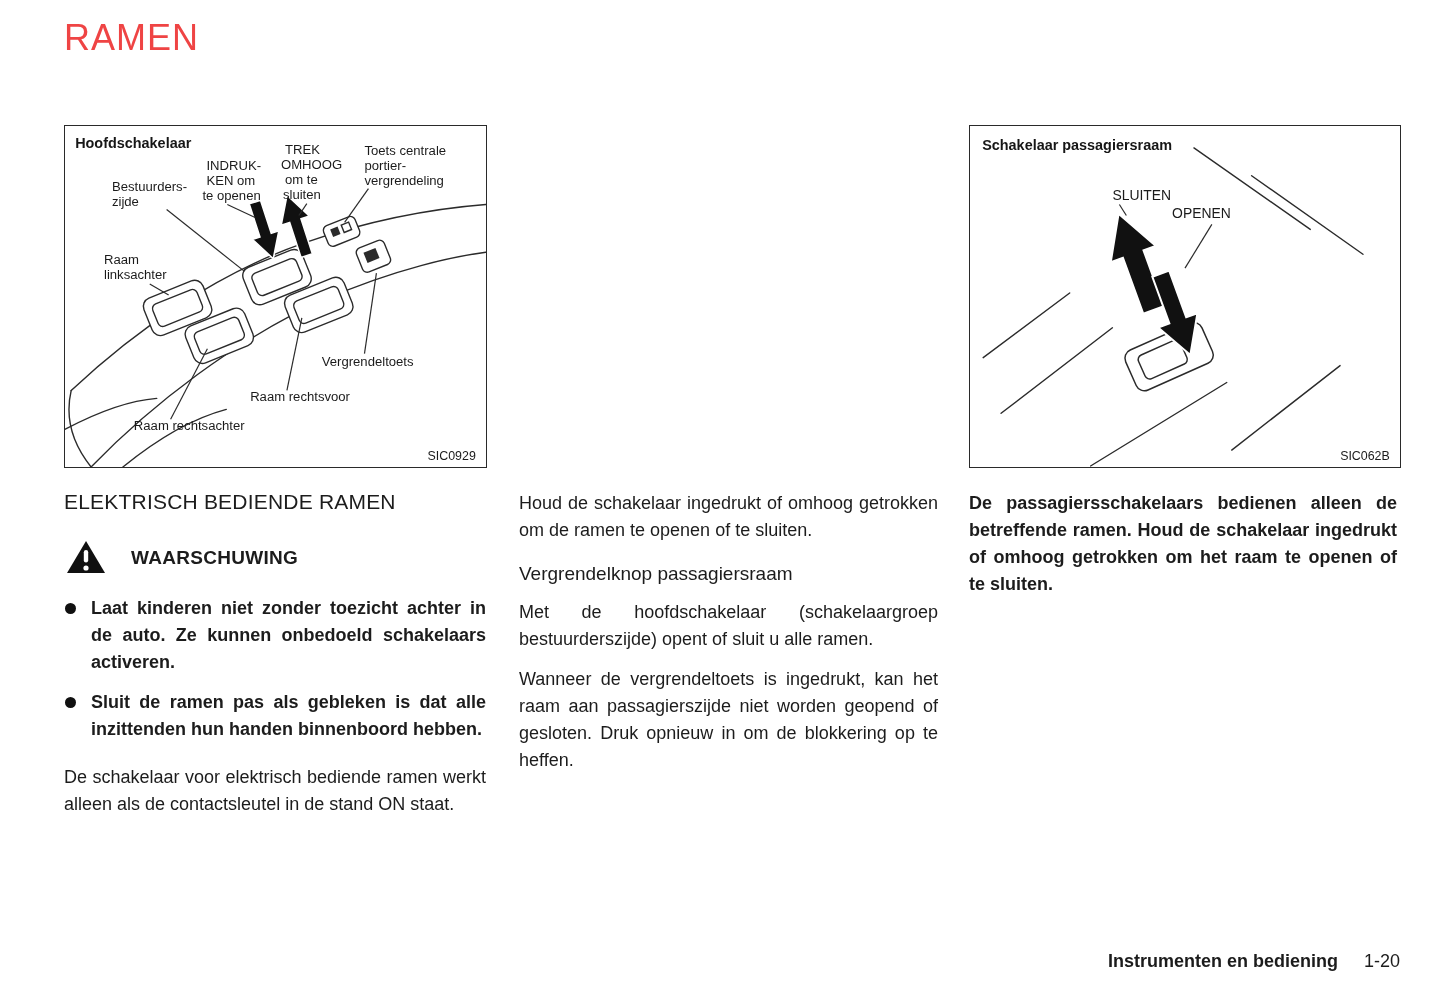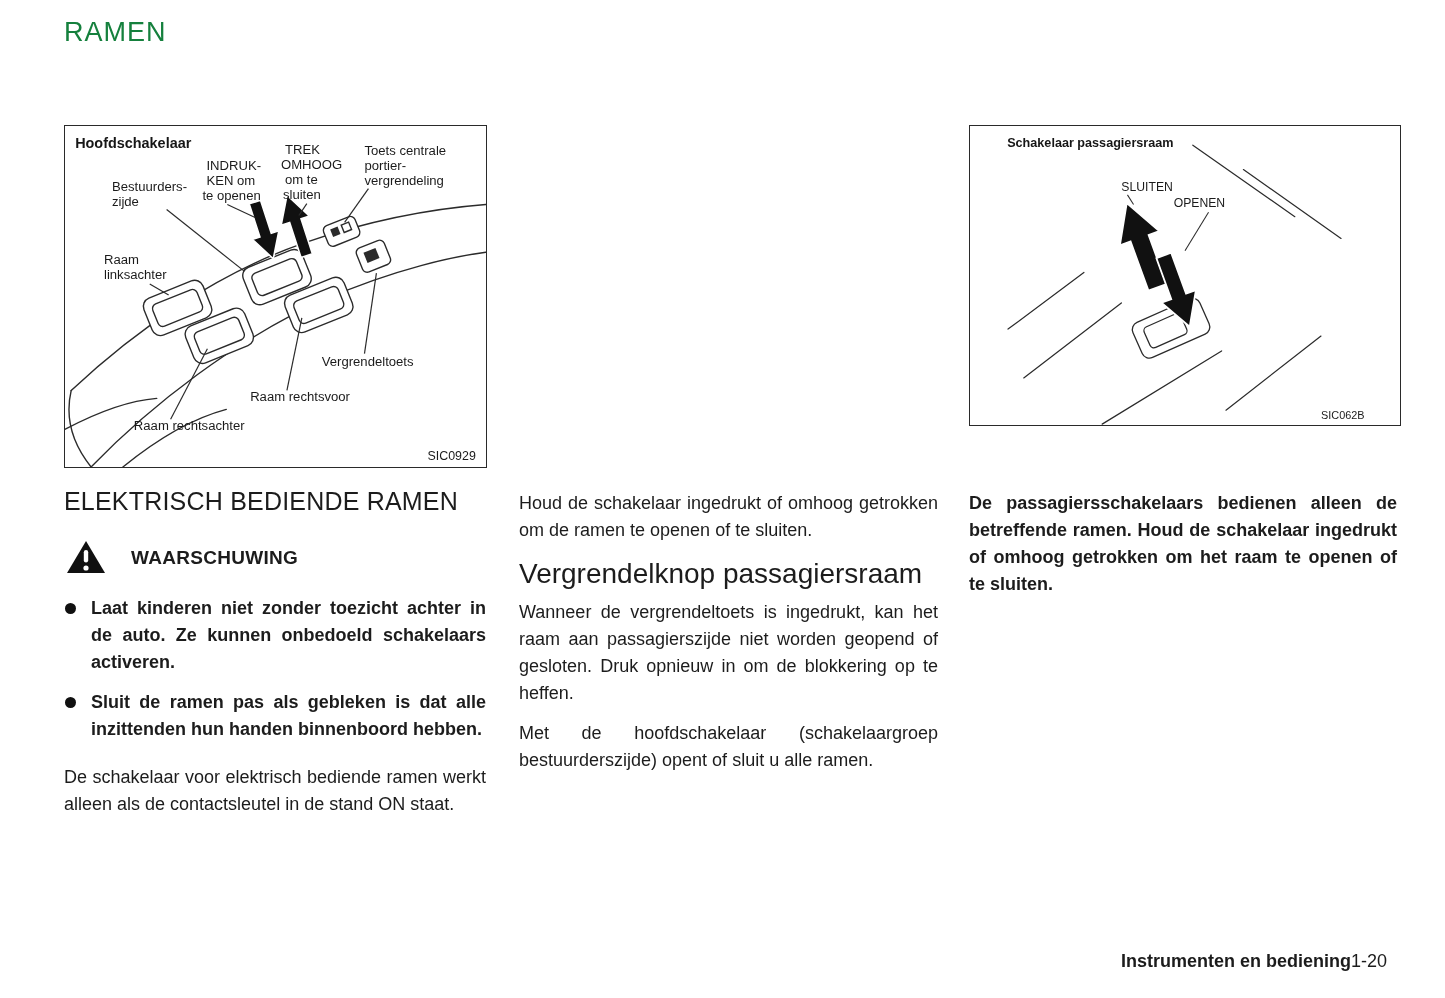--- a/index.html
+++ b/index.html
@@ -4,59 +4,59 @@
 <style>
   * { margin:0; padding:0; box-sizing:border-box; }
   html,body { background:#ffffff; }
   body {
     width:1445px; height:998px; position:relative;
     font-family:"Liberation Sans", sans-serif;
     color:#1c1c1c; overflow:hidden;
   }
   .page-title {
     position:absolute; left:64px; top:17px;
-    font-size:27px; font-weight:400; letter-spacing:1px; color:#15803d;
+    font-size:36px; font-weight:400; letter-spacing:1px; color:#ef4444;
   }
   .figure {
     position:absolute; border:1.4px solid #2a2a2a; background:#fff;
   }
   .figure.left  { left:64px;  top:125px; width:423px; height:343px; }
-  .figure.right { left:969px; top:125px; width:432px; height:301px; }
+  .figure.right { left:969px; top:125px; width:432px; height:343px; }
   .figure svg { display:block; width:100%; height:100%; }
   .figure text { font-family:"Liberation Sans", sans-serif; }
 
   .col { position:absolute; font-size:18px; line-height:27px; text-align:justify; }
   .col1 { left:64px;  top:488px; width:422px; }
   .col2 { left:519px; top:490px; width:419px; }
   .col3 { left:969px; top:490px; width:428px;font-weight:bold; }
 
   h2.section-h {
-    font-size:25px; font-weight:400; letter-spacing:0.2px;
+    font-size:21px; font-weight:400; letter-spacing:0.2px;
     margin:0 0 25px 0; white-space:nowrap;
   }
   h3.sub-h {
-    font-size:28px; font-weight:400; margin:16px 0 12px 0;
+    font-size:19px; font-weight:400; margin:16px 0 12px 0;
   }
   p.body-p { margin:0 0 13px 0; }
   p.mt { margin-top:21px; }
 
   .warn-row { display:flex; align-items:center; gap:17px; margin:0 0 21px 2px; }
   .warn-icon { width:40px; height:34px; flex:0 0 auto; }
   .warn-title { font-weight:bold; font-size:19px; letter-spacing:0.3px;margin-left:8px; }
 
   .bullet-item { display:flex; margin-bottom:13px; }
   .bullet {
     flex:0 0 auto; width:11px; height:11px; border-radius:50%;
     background:#101010; margin:8px 0 0 1px;
   }
   .bullet-item p { margin-left:15px; font-weight:bold; text-align:justify; }
 
   .page-footer {
-    position:absolute; right:58px; top:951px;
-    font-size:18px; display:flex; align-items:flex-end;
+    position:absolute; right:45px; top:951px;
+    font-size:18px; display:flex; gap:26px; align-items:flex-end;
   }
   .footer-section { font-weight:bold; }
 </style>
 </head>
 <body>
 
 <h1 class="page-title">RAMEN</h1>
 
 <div class="figure left">
   <svg viewBox="0 0 423 343">
@@ -188,22 +188,22 @@
   <div class="bullet-item">
     <span class="bullet"></span>
     <p>Sluit de ramen pas als gebleken is dat alle inzittenden hun handen binnenboord hebben.</p>
   </div>
   <p class="body-p mt">De schakelaar voor elektrisch bediende ramen werkt alleen als de contactsleutel in de stand ON staat.</p>
 </section>
 
 <section class="col col2">
   <p class="body-p">Houd de schakelaar ingedrukt of omhoog getrokken om de ramen te openen of te sluiten.</p>
   <h3 class="sub-h">Vergrendelknop passagiersraam</h3>
+  <p class="body-p">Met de hoofdschakelaar (schakelaargroep bestuurderszijde) opent of sluit u alle ramen.</p>
   <p class="body-p">Wanneer de vergrendeltoets is ingedrukt, kan het raam aan passagierszijde niet worden geopend of gesloten. Druk opnieuw in om de blokkering op te heffen.</p>
-  <p class="body-p">Met de hoofdschakelaar (schakelaargroep bestuurderszijde) opent of sluit u alle ramen.</p>
 </section>
 
 <section class="col col3">
   <p class="body-p">De passagiersschakelaars bedienen alleen de betreffende ramen. Houd de schakelaar ingedrukt of omhoog getrokken om het raam te openen of te sluiten.</p>
 </section>
 
 <footer class="page-footer">
   <span class="footer-section">Instrumenten en bediening</span>
   <span class="footer-page">1-20</span>
 </footer>

